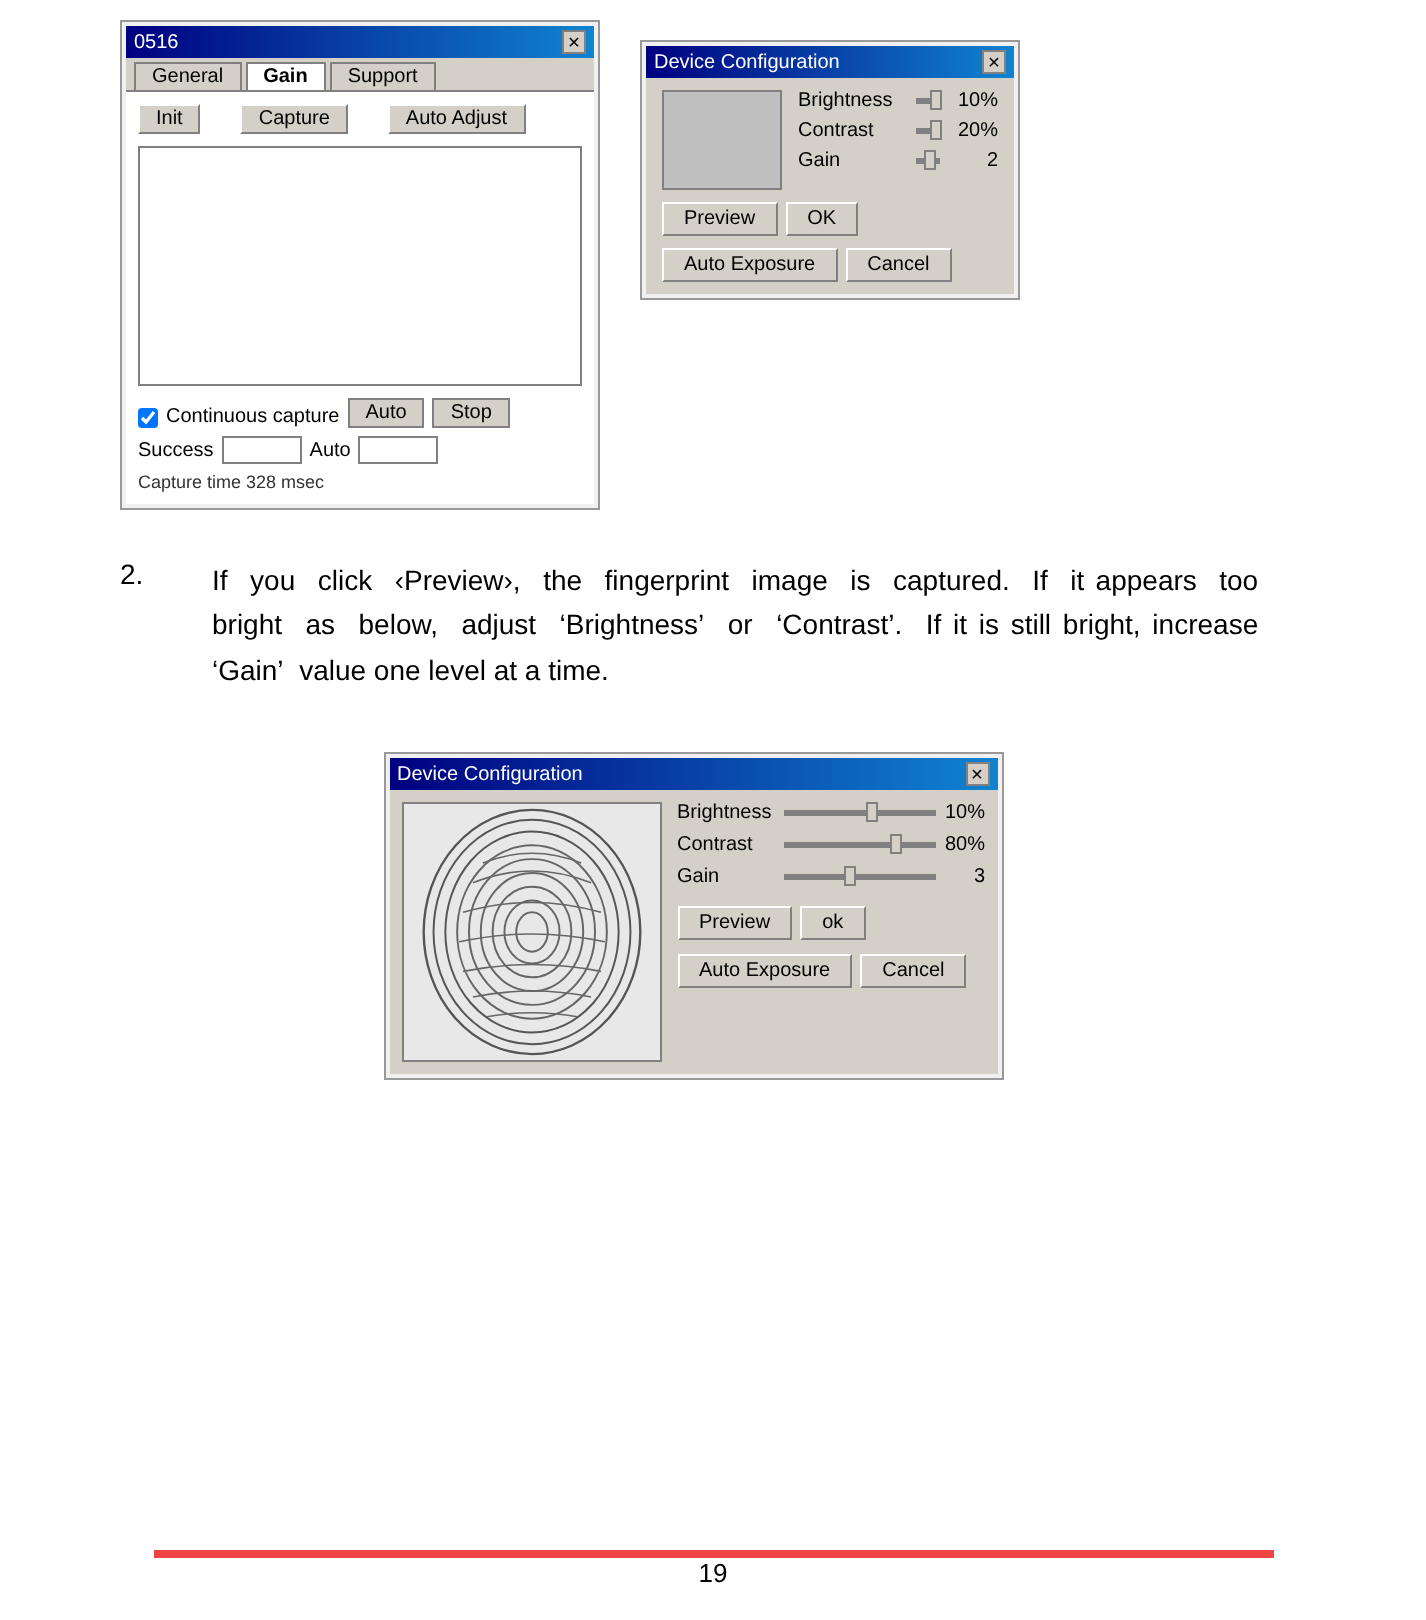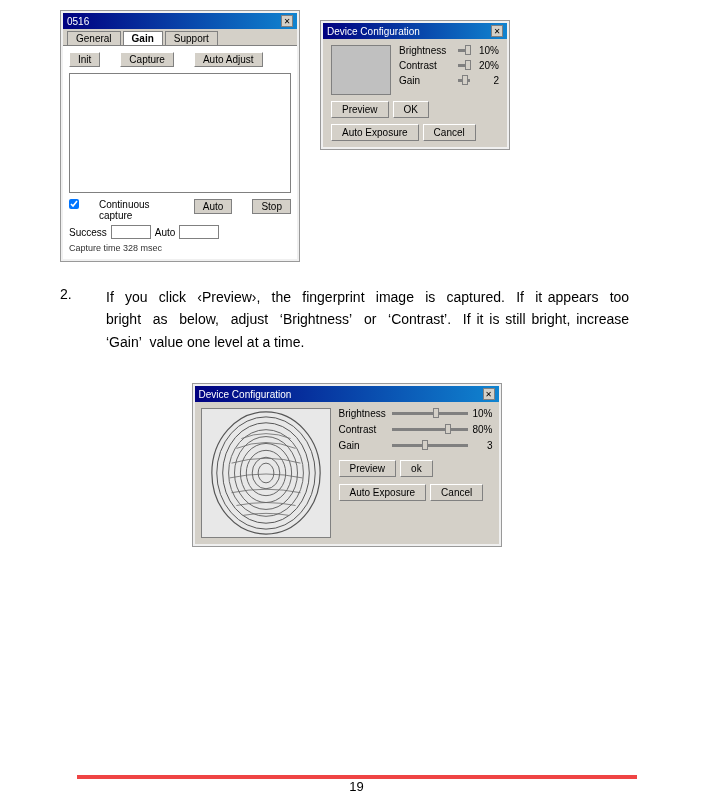--- a/index.html
+++ b/index.html
@@ -97,22 +97,22 @@
     .dialog-preview-area {
       width: 100%;
       height: 120px;
       background: #ffffff;
       border: 1px solid #808080;
       margin-bottom: 6px;
     }
 
     .dialog-checkbox-row {
       display: flex;
-      align-items: flex-start;
-      gap: 20px;
+      align-items: flex-end;
+      gap: 4px;
       margin-bottom: 4px;
     }
 
     .dialog-checkbox-row input[type=checkbox] {
       width: 10px;
       height: 10px;
     }
 
     .dialog-checkbox-label {
       font-size: 10px;

